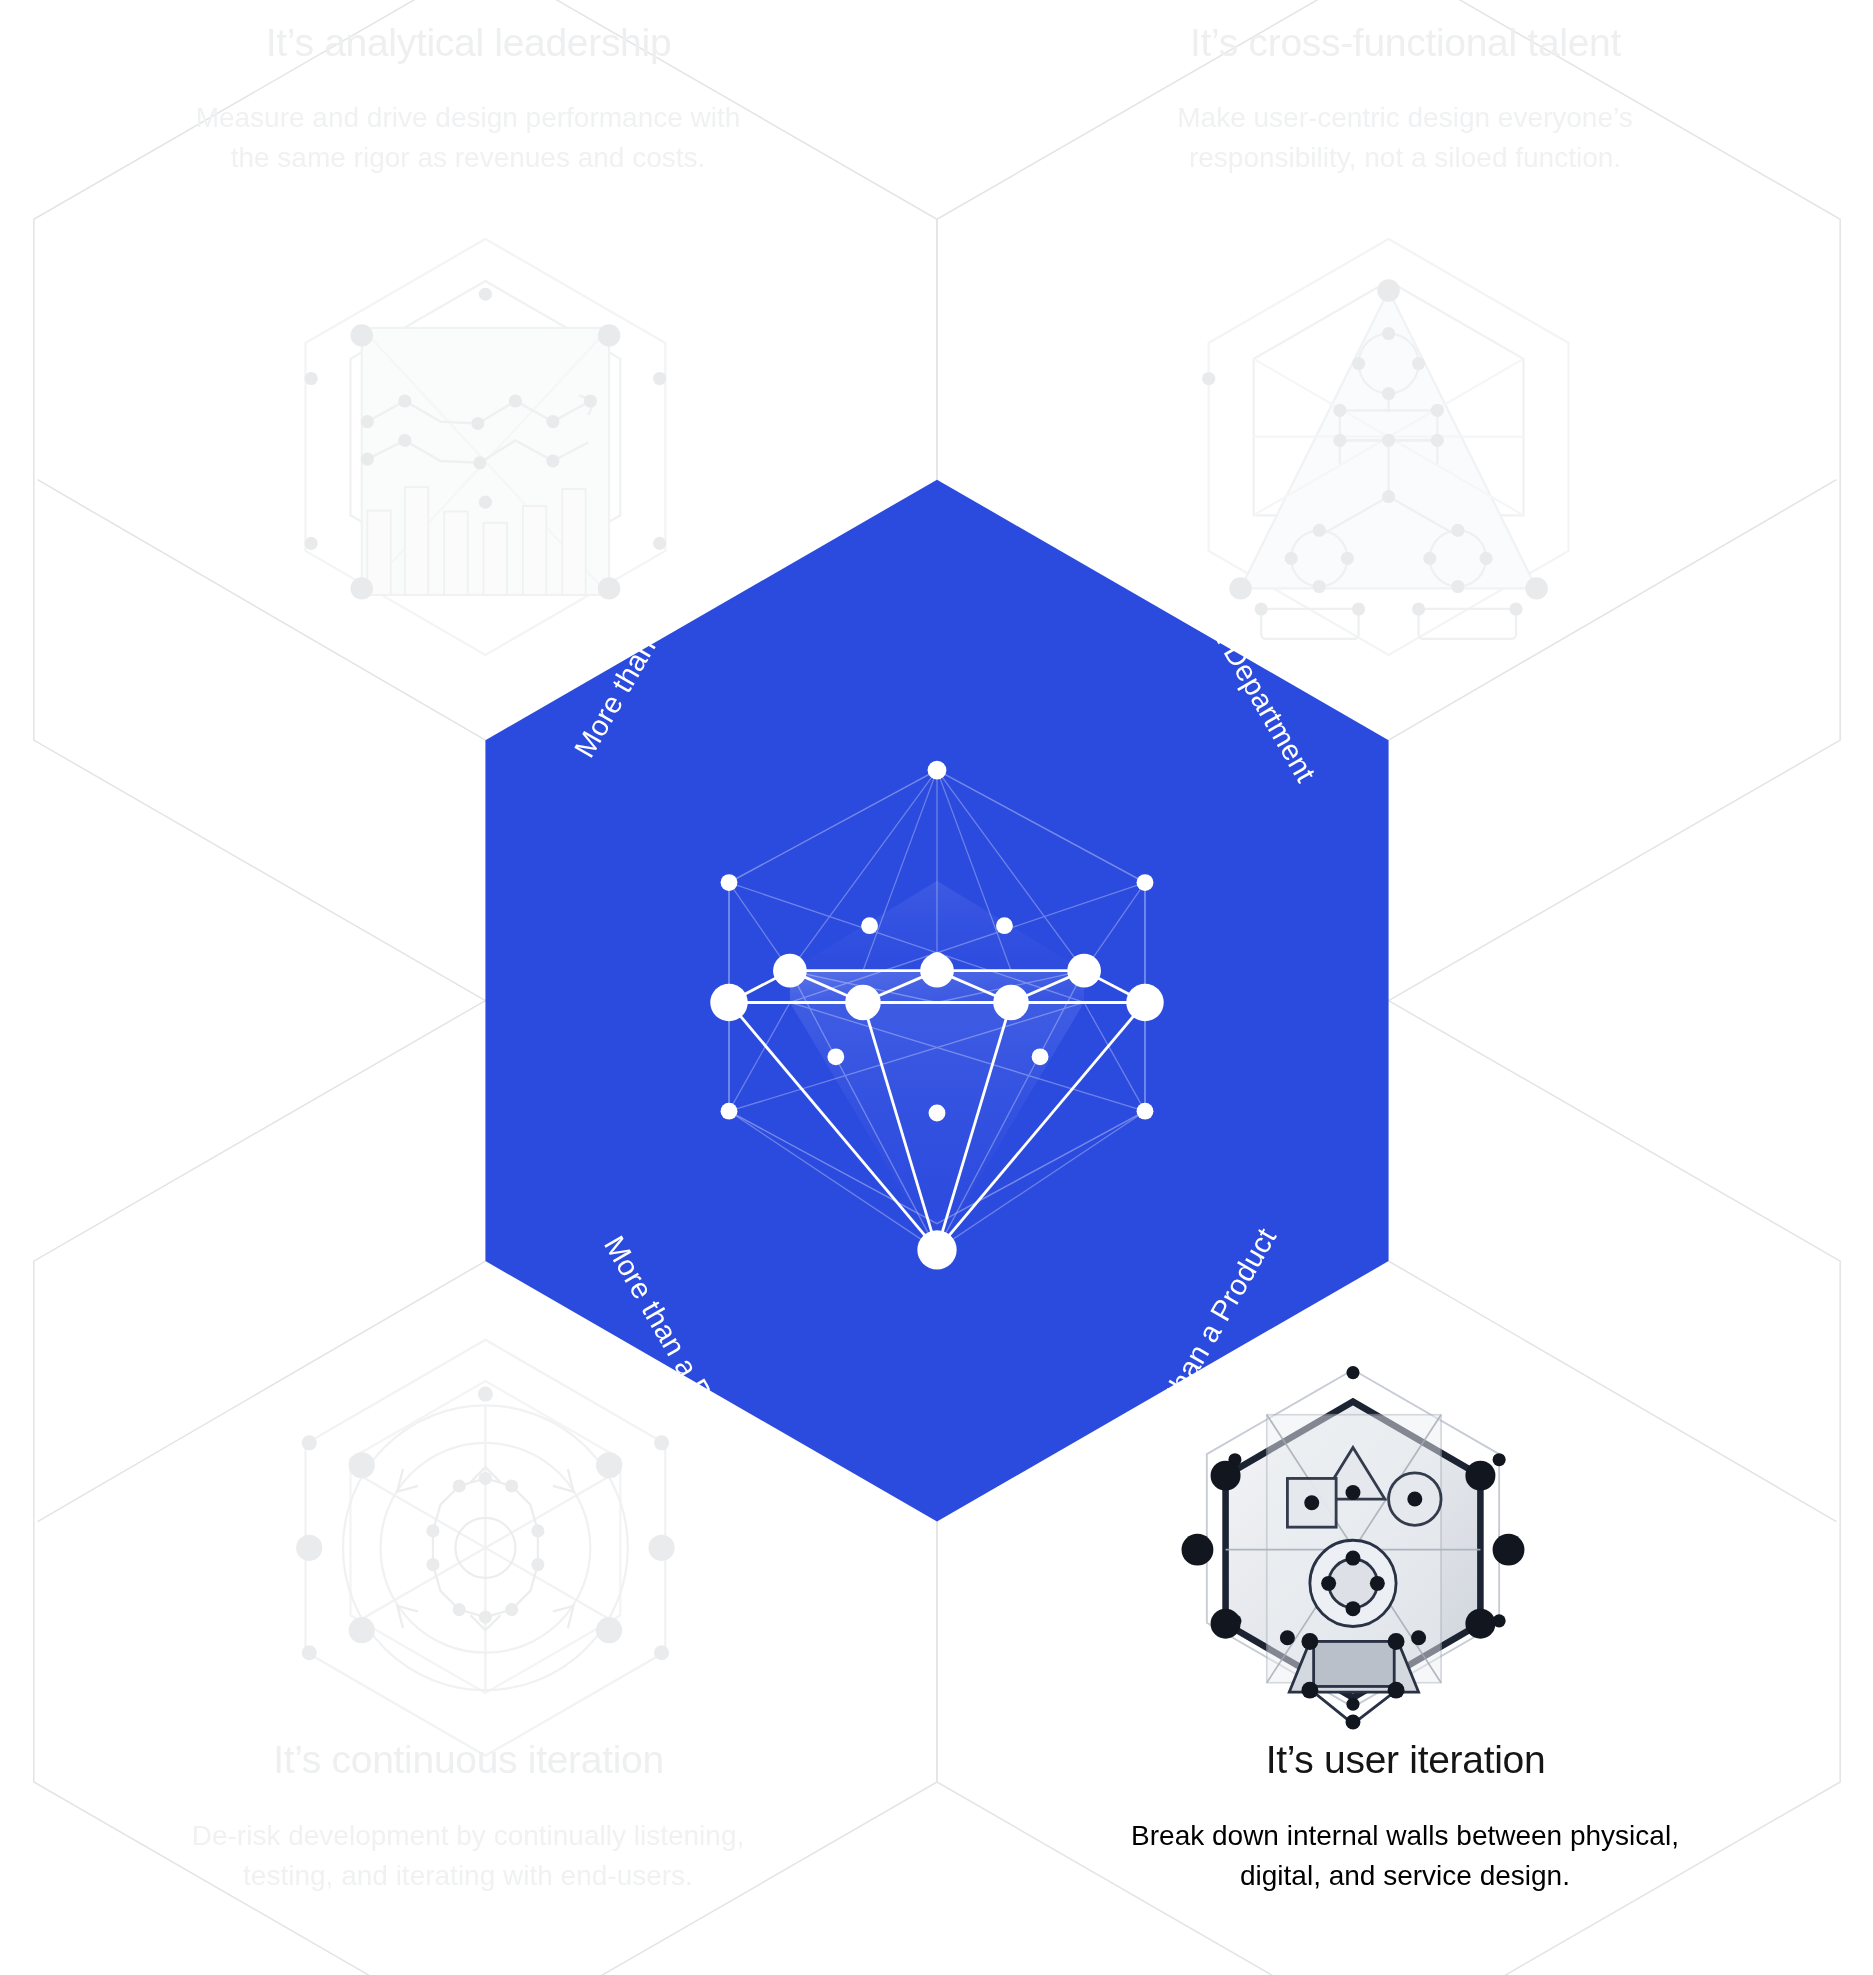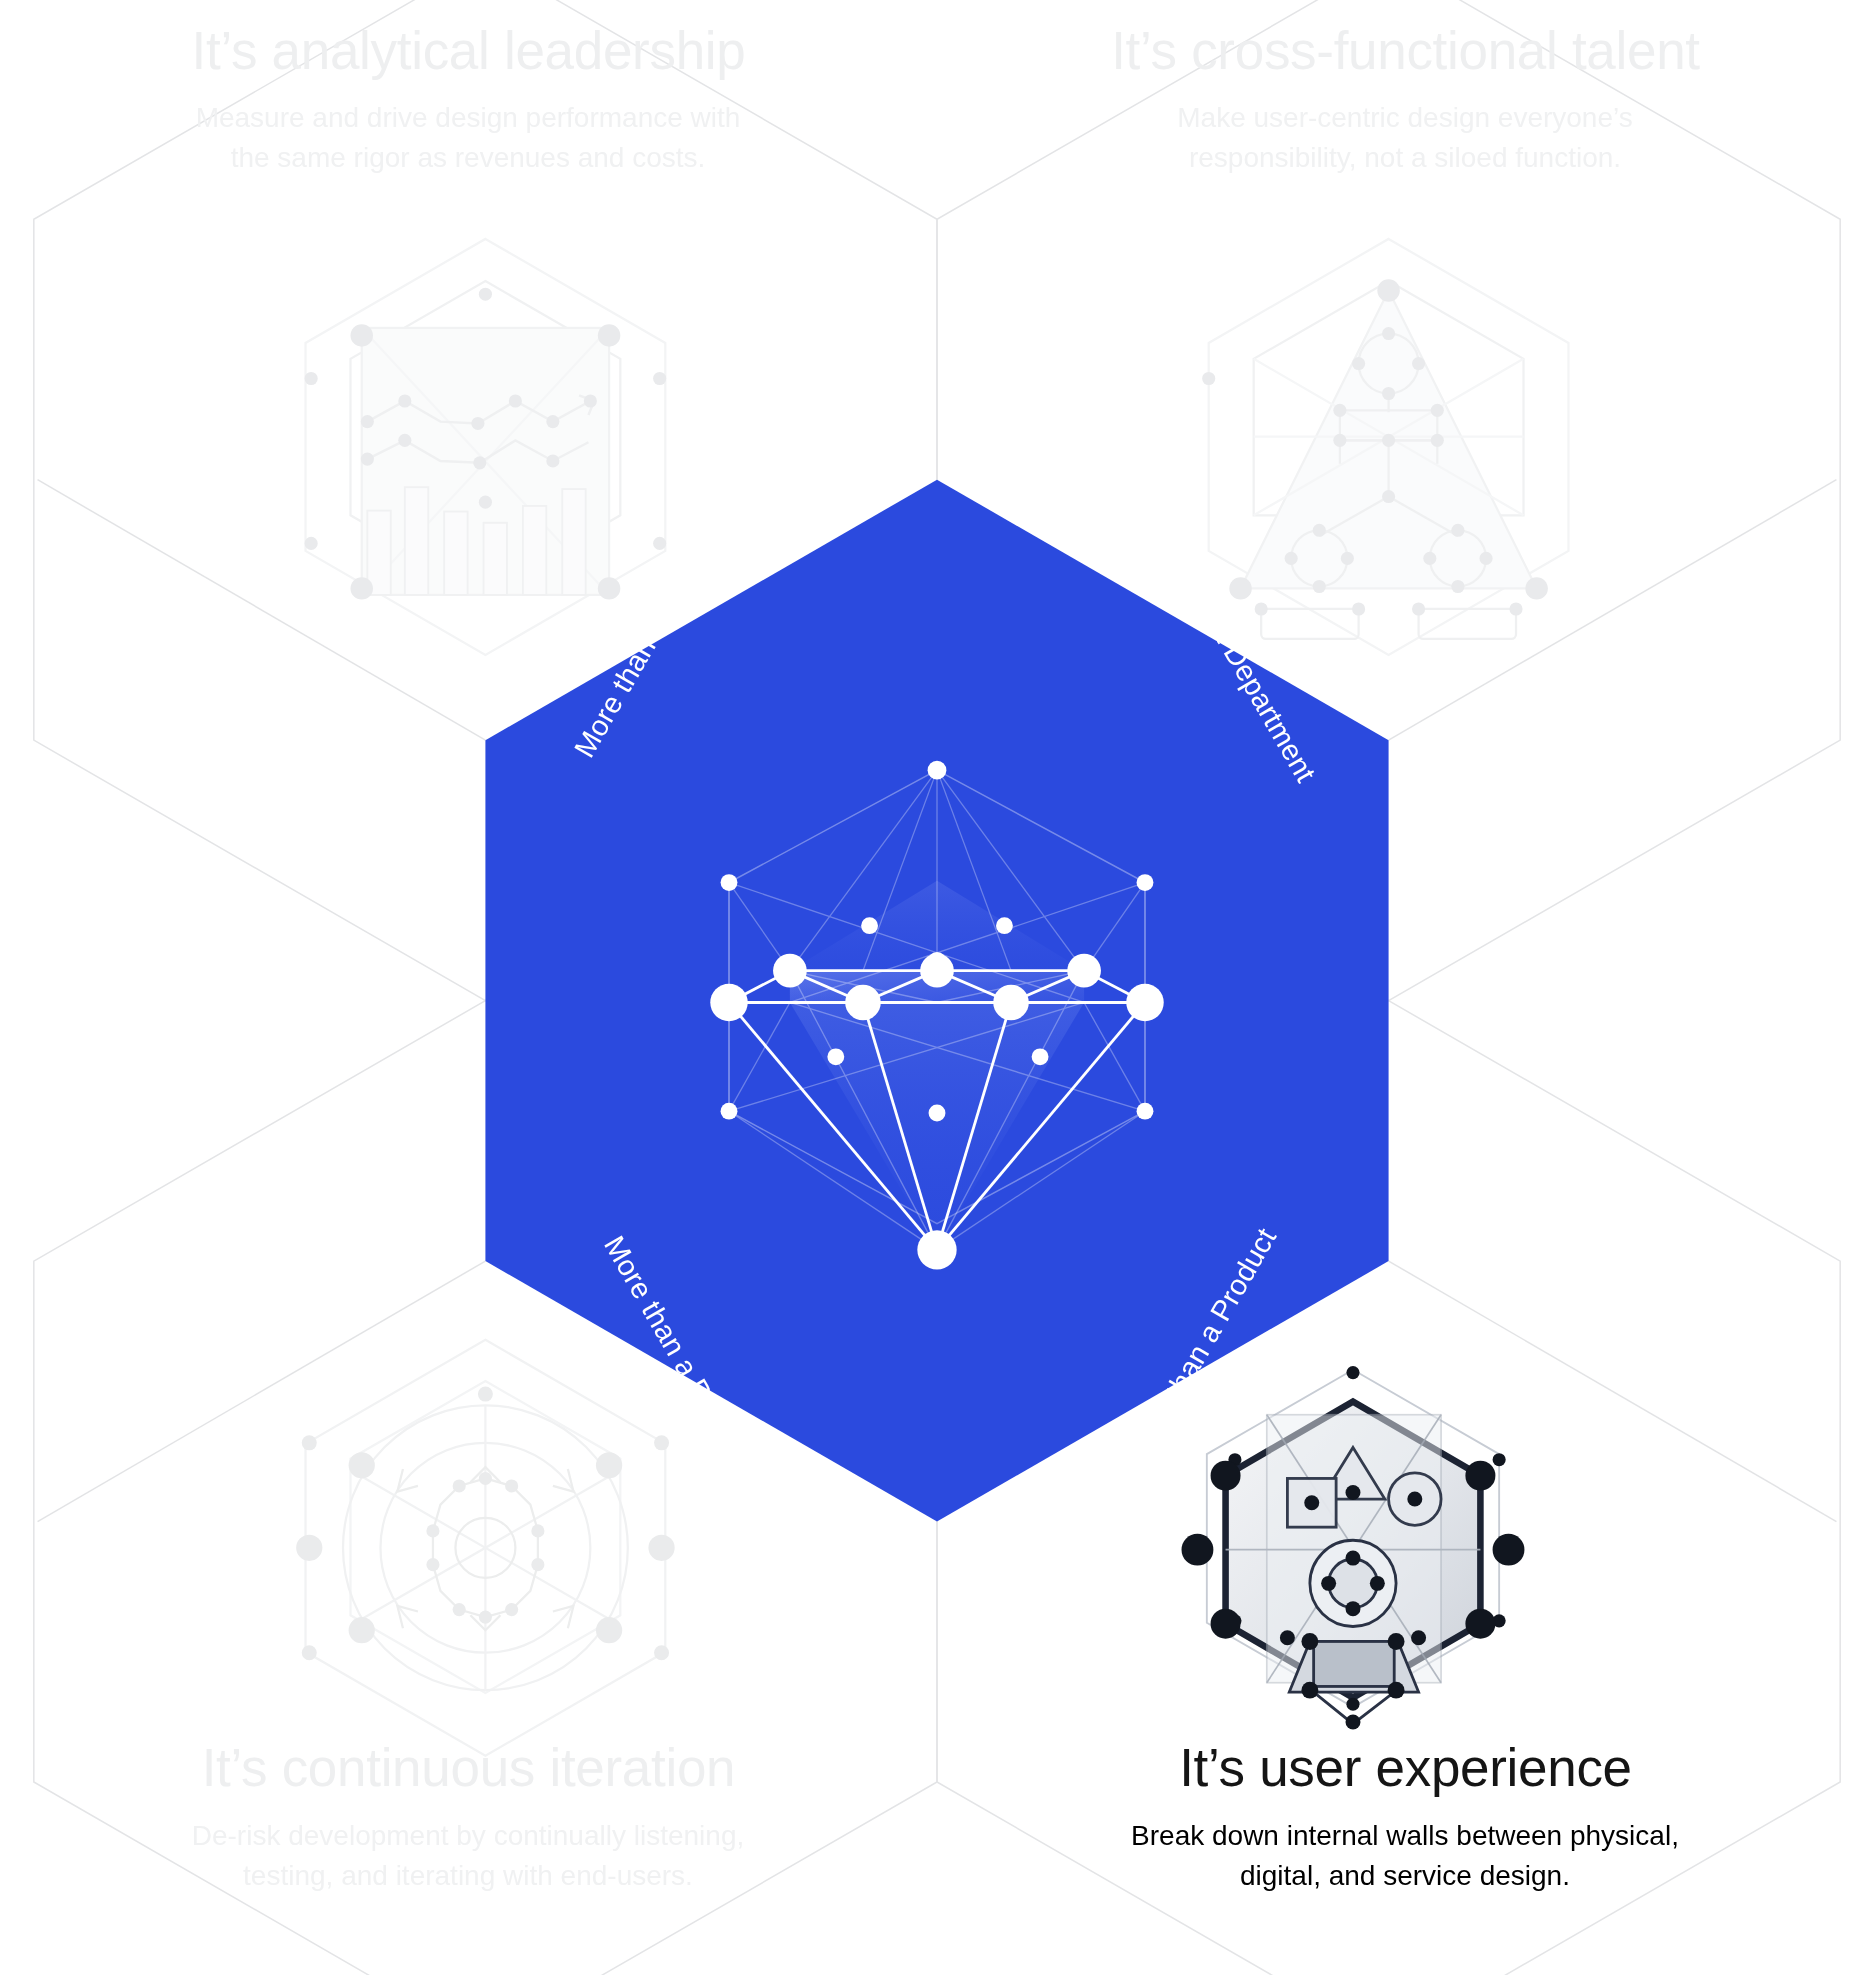--- a/index.html
+++ b/index.html
@@ -8,21 +8,21 @@
     background: #ffffff;
     font-family: "Liberation Sans", sans-serif;
     overflow: hidden;
   }
   #stage { position: relative; width: 1874px; height: 1975px; }
   #scene { position: absolute; inset: 0; width: 1874px; height: 1975px; }
 
   .card-title {
     position: absolute;
     text-align: center;
-    font-size: 53px;
+    font-size: 39px;
     font-weight: 400;
     letter-spacing: -0.3px;
     line-height: 1.12;
     white-space: nowrap;
   }
   .card-body {
     position: absolute;
     text-align: center;
     font-size: 28px;
     font-weight: 400;
@@ -390,17 +390,17 @@
 
   <div class="card-title faded-title tl-title">It’s analytical leadership</div>
   <div class="card-body faded-body tl-body">Measure and drive design performance with the same rigor as revenues and costs.</div>
 
   <div class="card-title faded-title tr-title">It’s cross-functional talent</div>
   <div class="card-body faded-body tr-body">Make user-centric design everyone’s responsibility, not a siloed function.</div>
 
   <div class="card-title faded-title bl-title">It’s continuous iteration</div>
   <div class="card-body faded-body bl-body">De-risk development by continually listening, testing, and iterating with end-users.</div>
 
-  <div class="card-title active-title br-title">It’s user experience</div>
+  <div class="card-title active-title br-title">It’s user iteration</div>
   <div class="card-body active-body br-body">Break down internal walls between physical, digital, and service design.</div>
 
 </div>
 
 
 </body></html>

